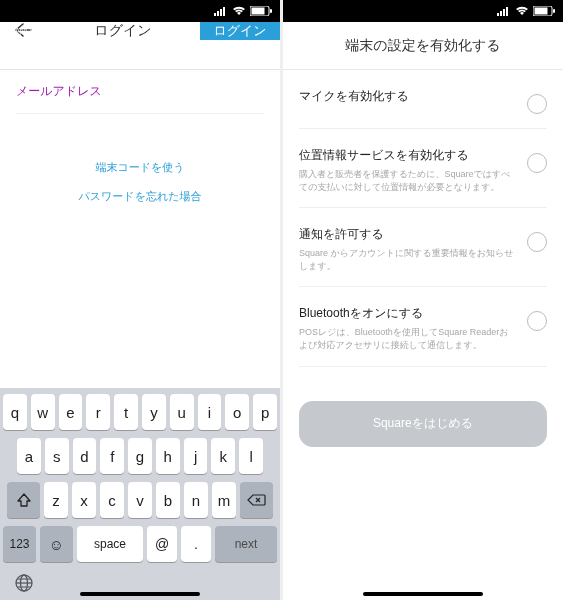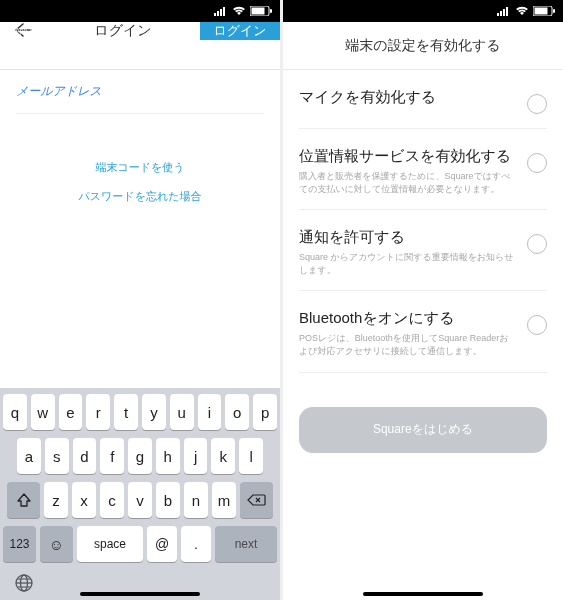--- a/index.html
+++ b/index.html
@@ -83,22 +83,21 @@
   }
   .form {
     padding: 0 16px;
   }
   .field {
     height: 44px;
     border-bottom: 1px solid #eee;
     display: flex;
     align-items: center;
     font-size: 12px;
-    color: #3b82f6;
-    font-style: italic;
+    color: #a21caf;
   }
   .links {
     margin-top: 32px;
     text-align: center;
   }
   .link {
     color: #2a9fd8;
     font-size: 11px;
     margin: 14px 0;
   }
@@ -167,21 +166,21 @@
   .settings { padding: 0 16px; }
   .setting {
     padding: 18px 0 14px;
     border-bottom:1px solid #eee;
     display:flex;
     align-items:flex-start;
     gap:10px;
   }
   .setting .txt { flex:1; }
   .setting .ttl {
-    font-size:15px;
+    font-size:12px;
     color:#222;
     margin-bottom:4px;
   }
   .setting .desc {
     font-size:9px;
     color:#a7a7a7;
     line-height:1.4;
   }
   .radio {
     width:20px; height:20px;

